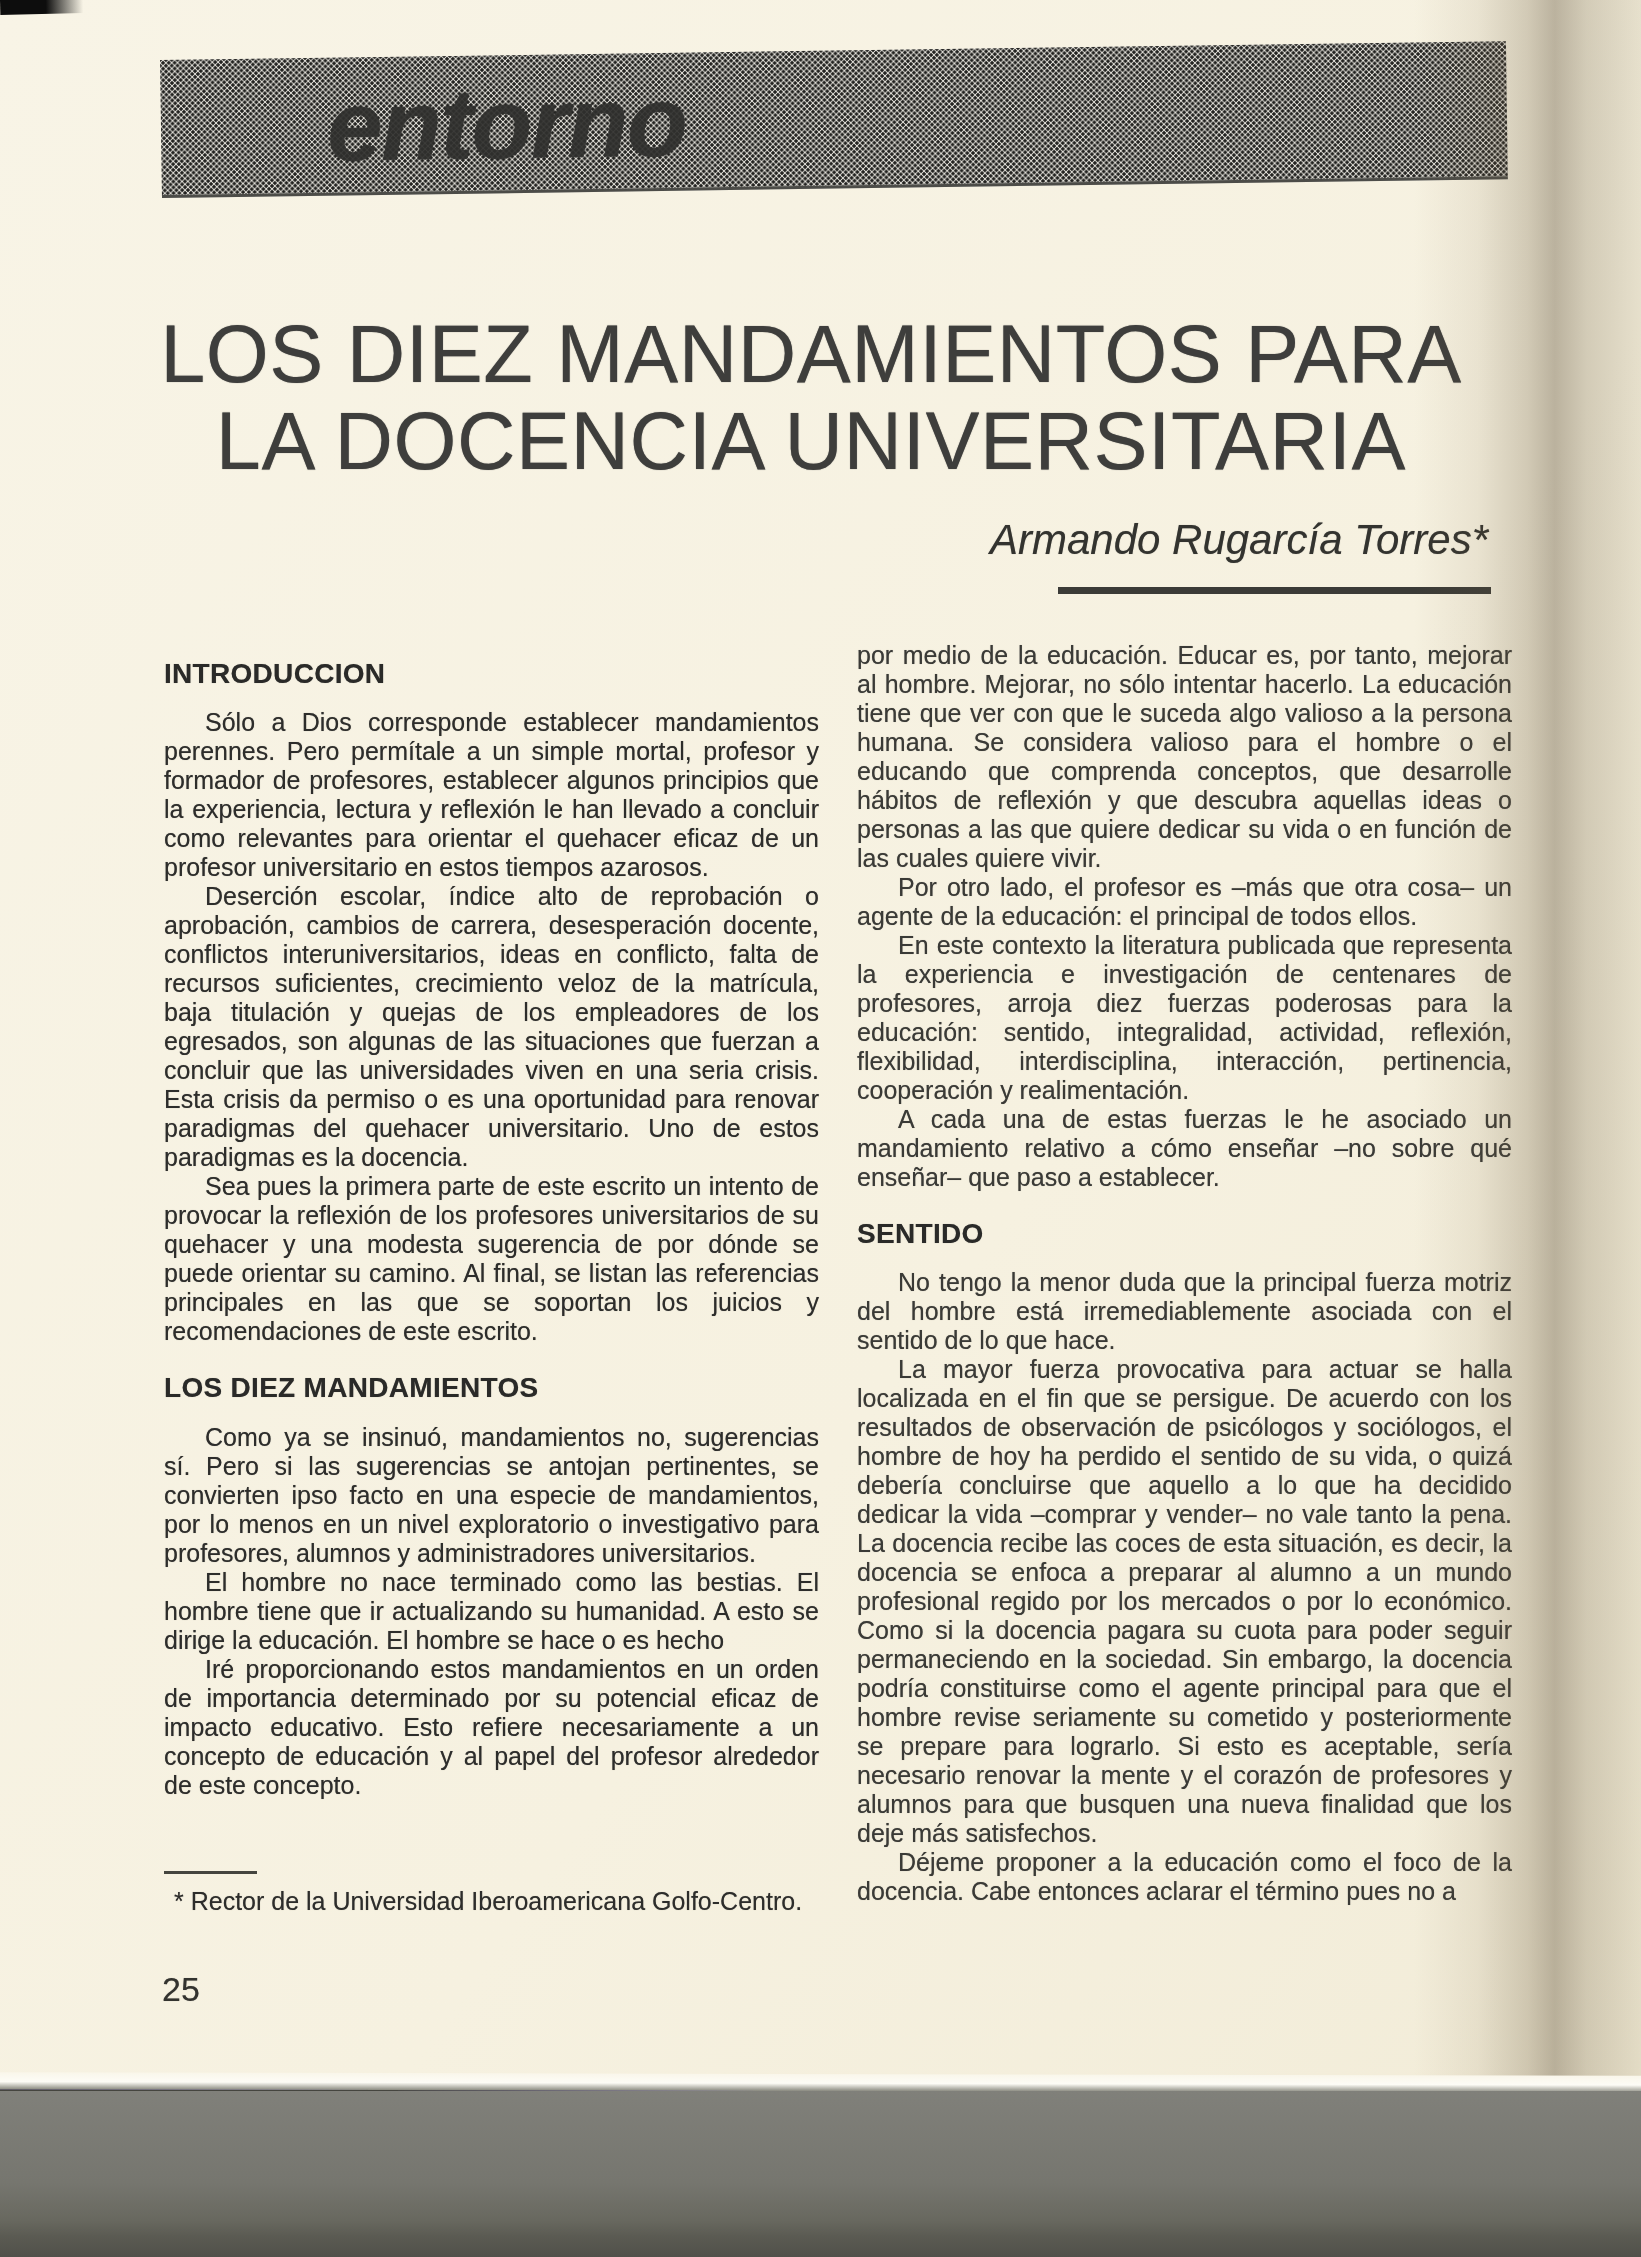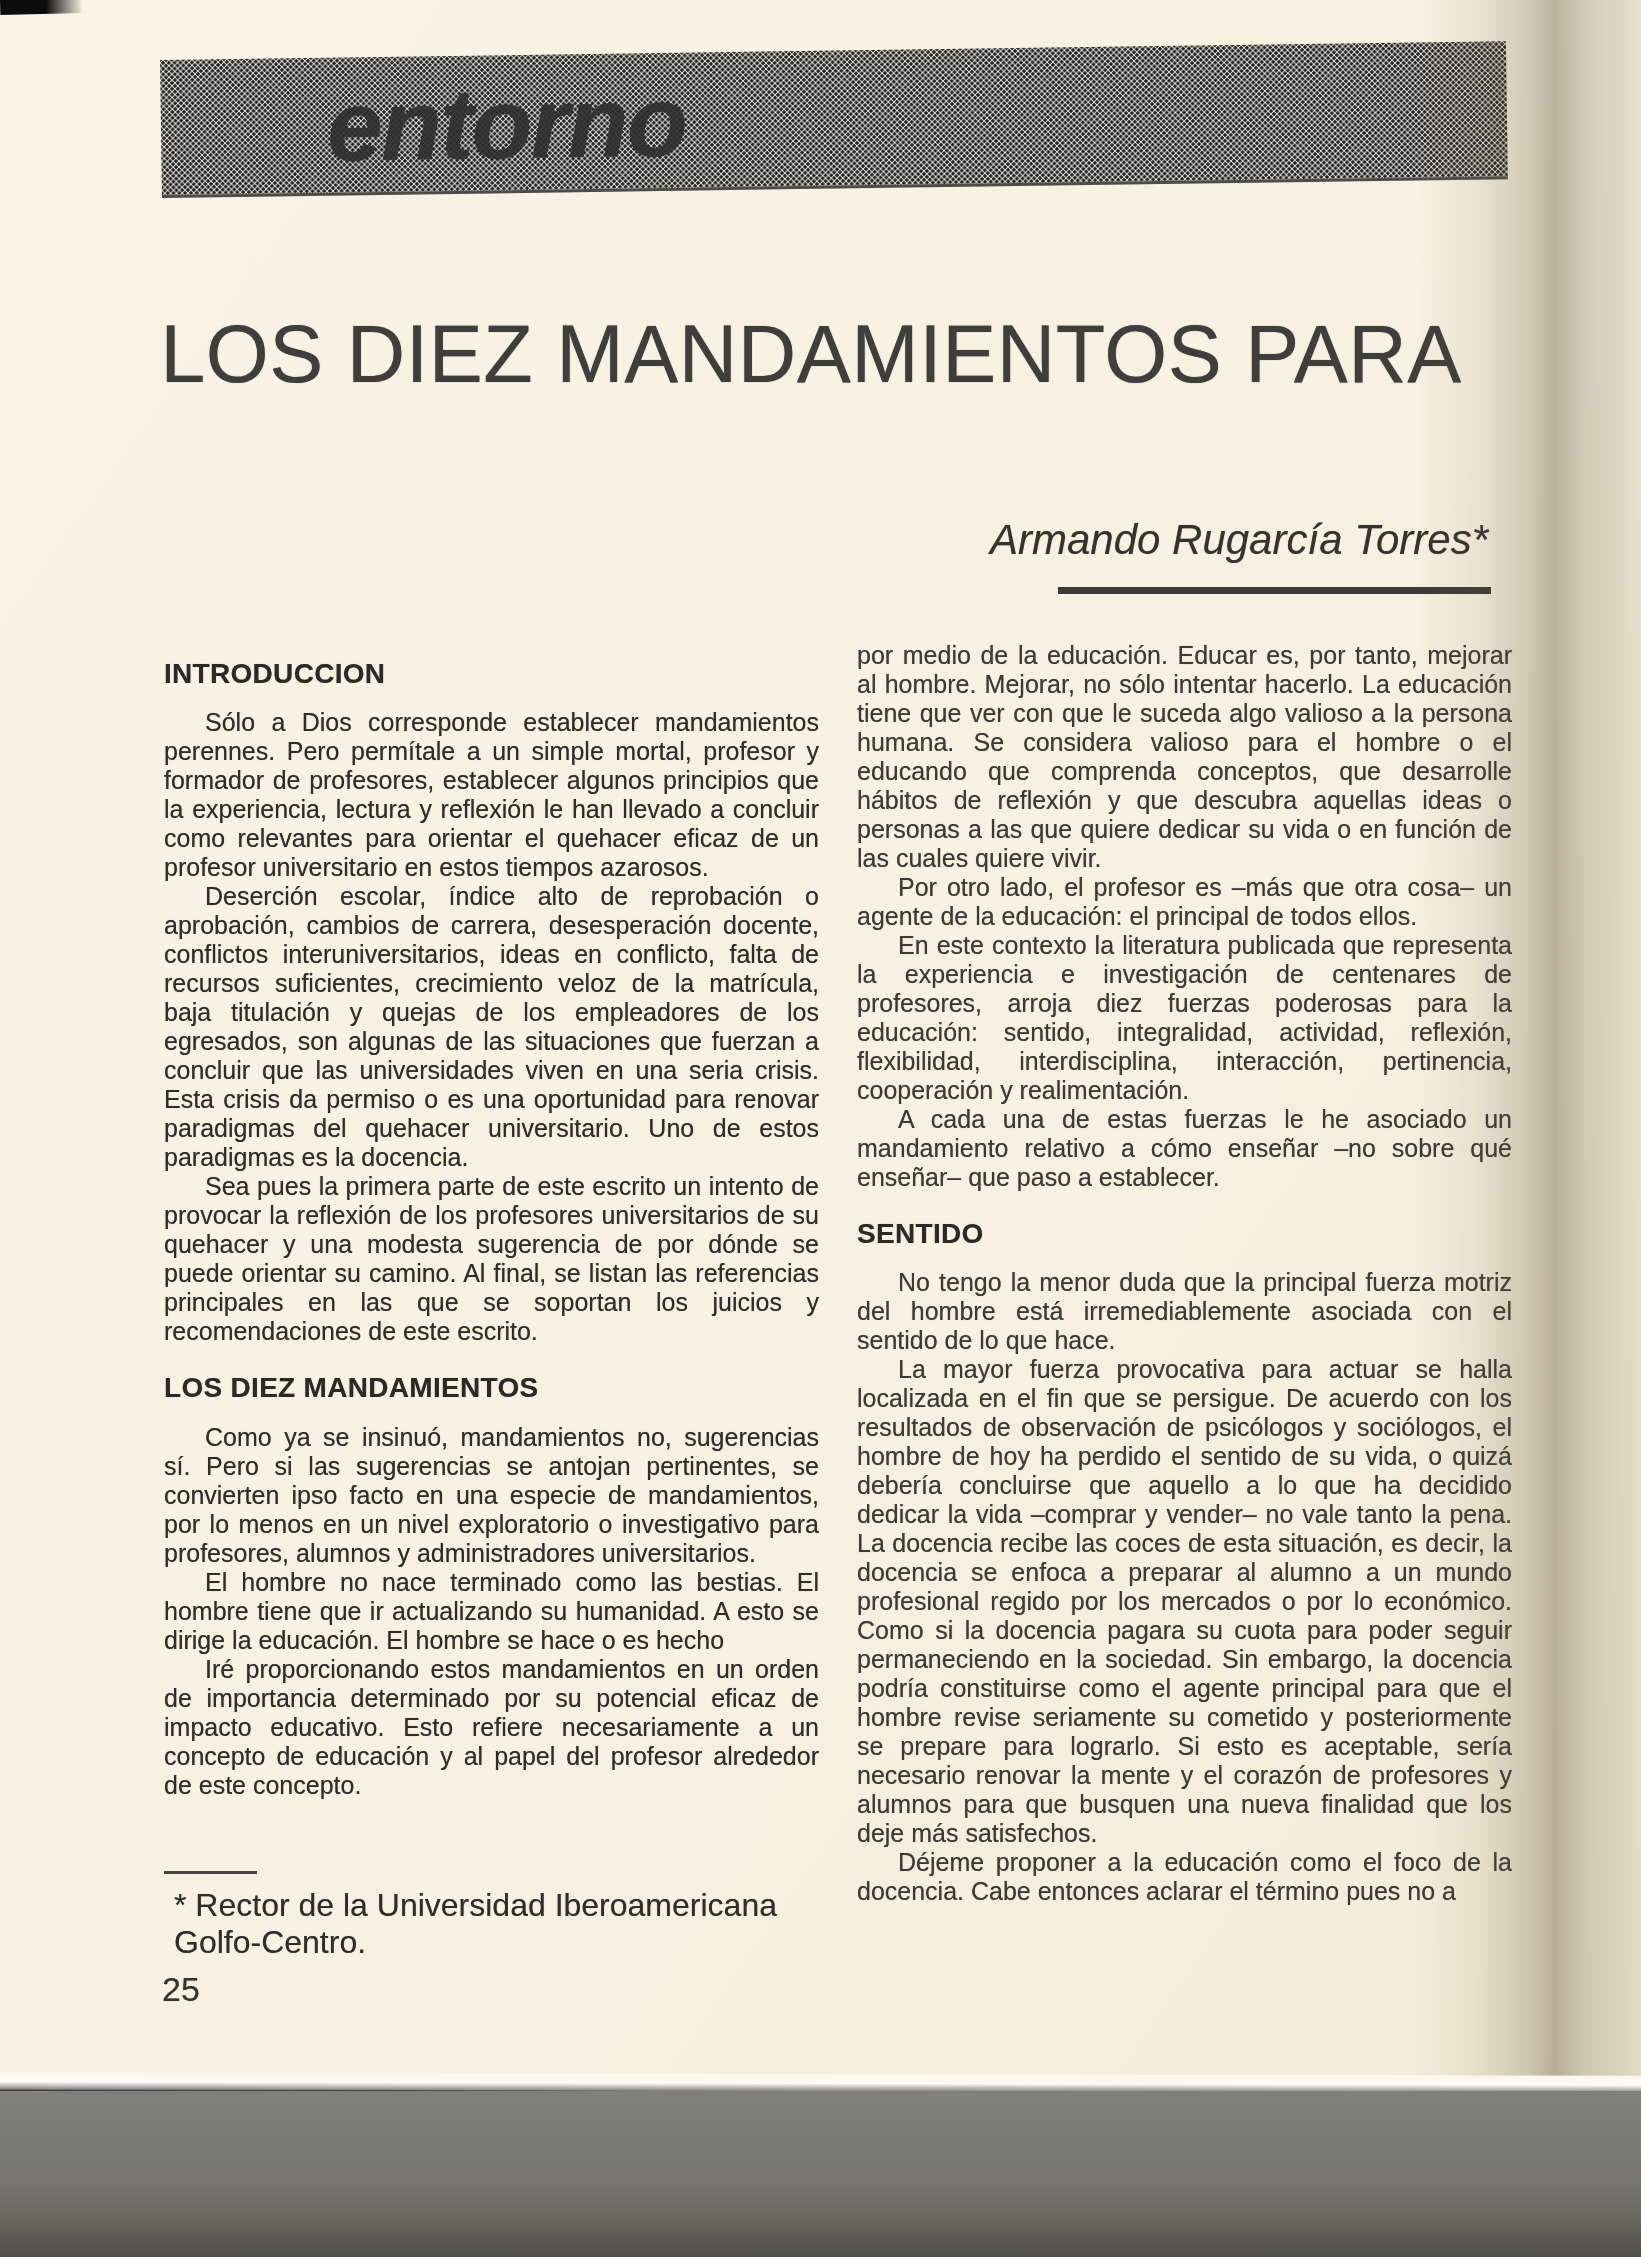--- a/index.html
+++ b/index.html
@@ -61,40 +61,41 @@
   .col-left{left:164px;top:641px;}
   .col-right{left:857px;top:641px;color:#3a3a36;}
   .col h3{margin:25px 0 18.3px 0;font-size:28px;line-height:33px;font-weight:bold;
     letter-spacing:0.3px;text-align:left;color:#2a2a28;}
   .col h3:first-child{margin-top:16px;}
   .col p{margin:0;text-indent:41px;}
   .col p.no-indent{text-indent:0;}
 
   
   .footnote-rule{position:absolute;left:164px;top:1871px;width:93px;height:2.9px;background:#45453f;}
-  .footnote{position:absolute;left:174px;top:1887px;width:637px;font-size:32px;
+  .footnote{position:absolute;left:174px;top:1887px;width:637px;font-size:25px;
     color:#2d2d2b;text-shadow:0 0 0.7px rgba(45,45,45,.5);}
   .page-number{position:absolute;left:162px;top:1970px;font-size:34px;color:#33332f;
     text-shadow:0 0 0.7px rgba(45,45,45,.5);}
 </style>
 </head>
 <body>
 
 <div class="scan">
 
   <div class="page"></div>
 
   <div class="corner-mark"></div>
 
   <div class="banner">
     <span class="banner-word">entorno</span>
   </div>
 
   <div class="title">
     <div>LOS DIEZ MANDAMIENTOS PARA</div>
+    <div>LA DOCENCIA UNIVERSITARIA</div>
   </div>
 
   <div class="author">Armando Rugarcía Torres*</div>
   <div class="author-rule"></div>
 
   <div class="col col-left">
     <h3>INTRODUCCION</h3>
     <p>Sólo a Dios corresponde establecer mandamientos perennes. Pero permítale a un simple mortal, profesor y formador de profesores, establecer algunos principios que la experiencia, lectura y reflexión le han llevado a concluir como relevantes para orientar el quehacer eficaz de un profesor universitario en estos tiempos azarosos.</p>
     <p>Deserción escolar, índice alto de reprobación o aprobación, cambios de carrera, desesperación docente, conflictos interuniversitarios, ideas en conflicto, falta de recursos suficientes, crecimiento veloz de la matrícula, baja titulación y quejas de los empleadores de los egresados, son algunas de las situaciones que fuerzan a concluir que las universidades viven en una seria crisis. Esta crisis da permiso o es una oportunidad para renovar paradigmas del quehacer universitario. Uno de estos paradigmas es la docencia.</p>
     <p>Sea pues la primera parte de este escrito un intento de provocar la reflexión de los profesores universitarios de su quehacer y una modesta sugerencia de por dónde se puede orientar su camino. Al final, se listan las referencias principales en las que se soportan los juicios y recomendaciones de este escrito.</p>

